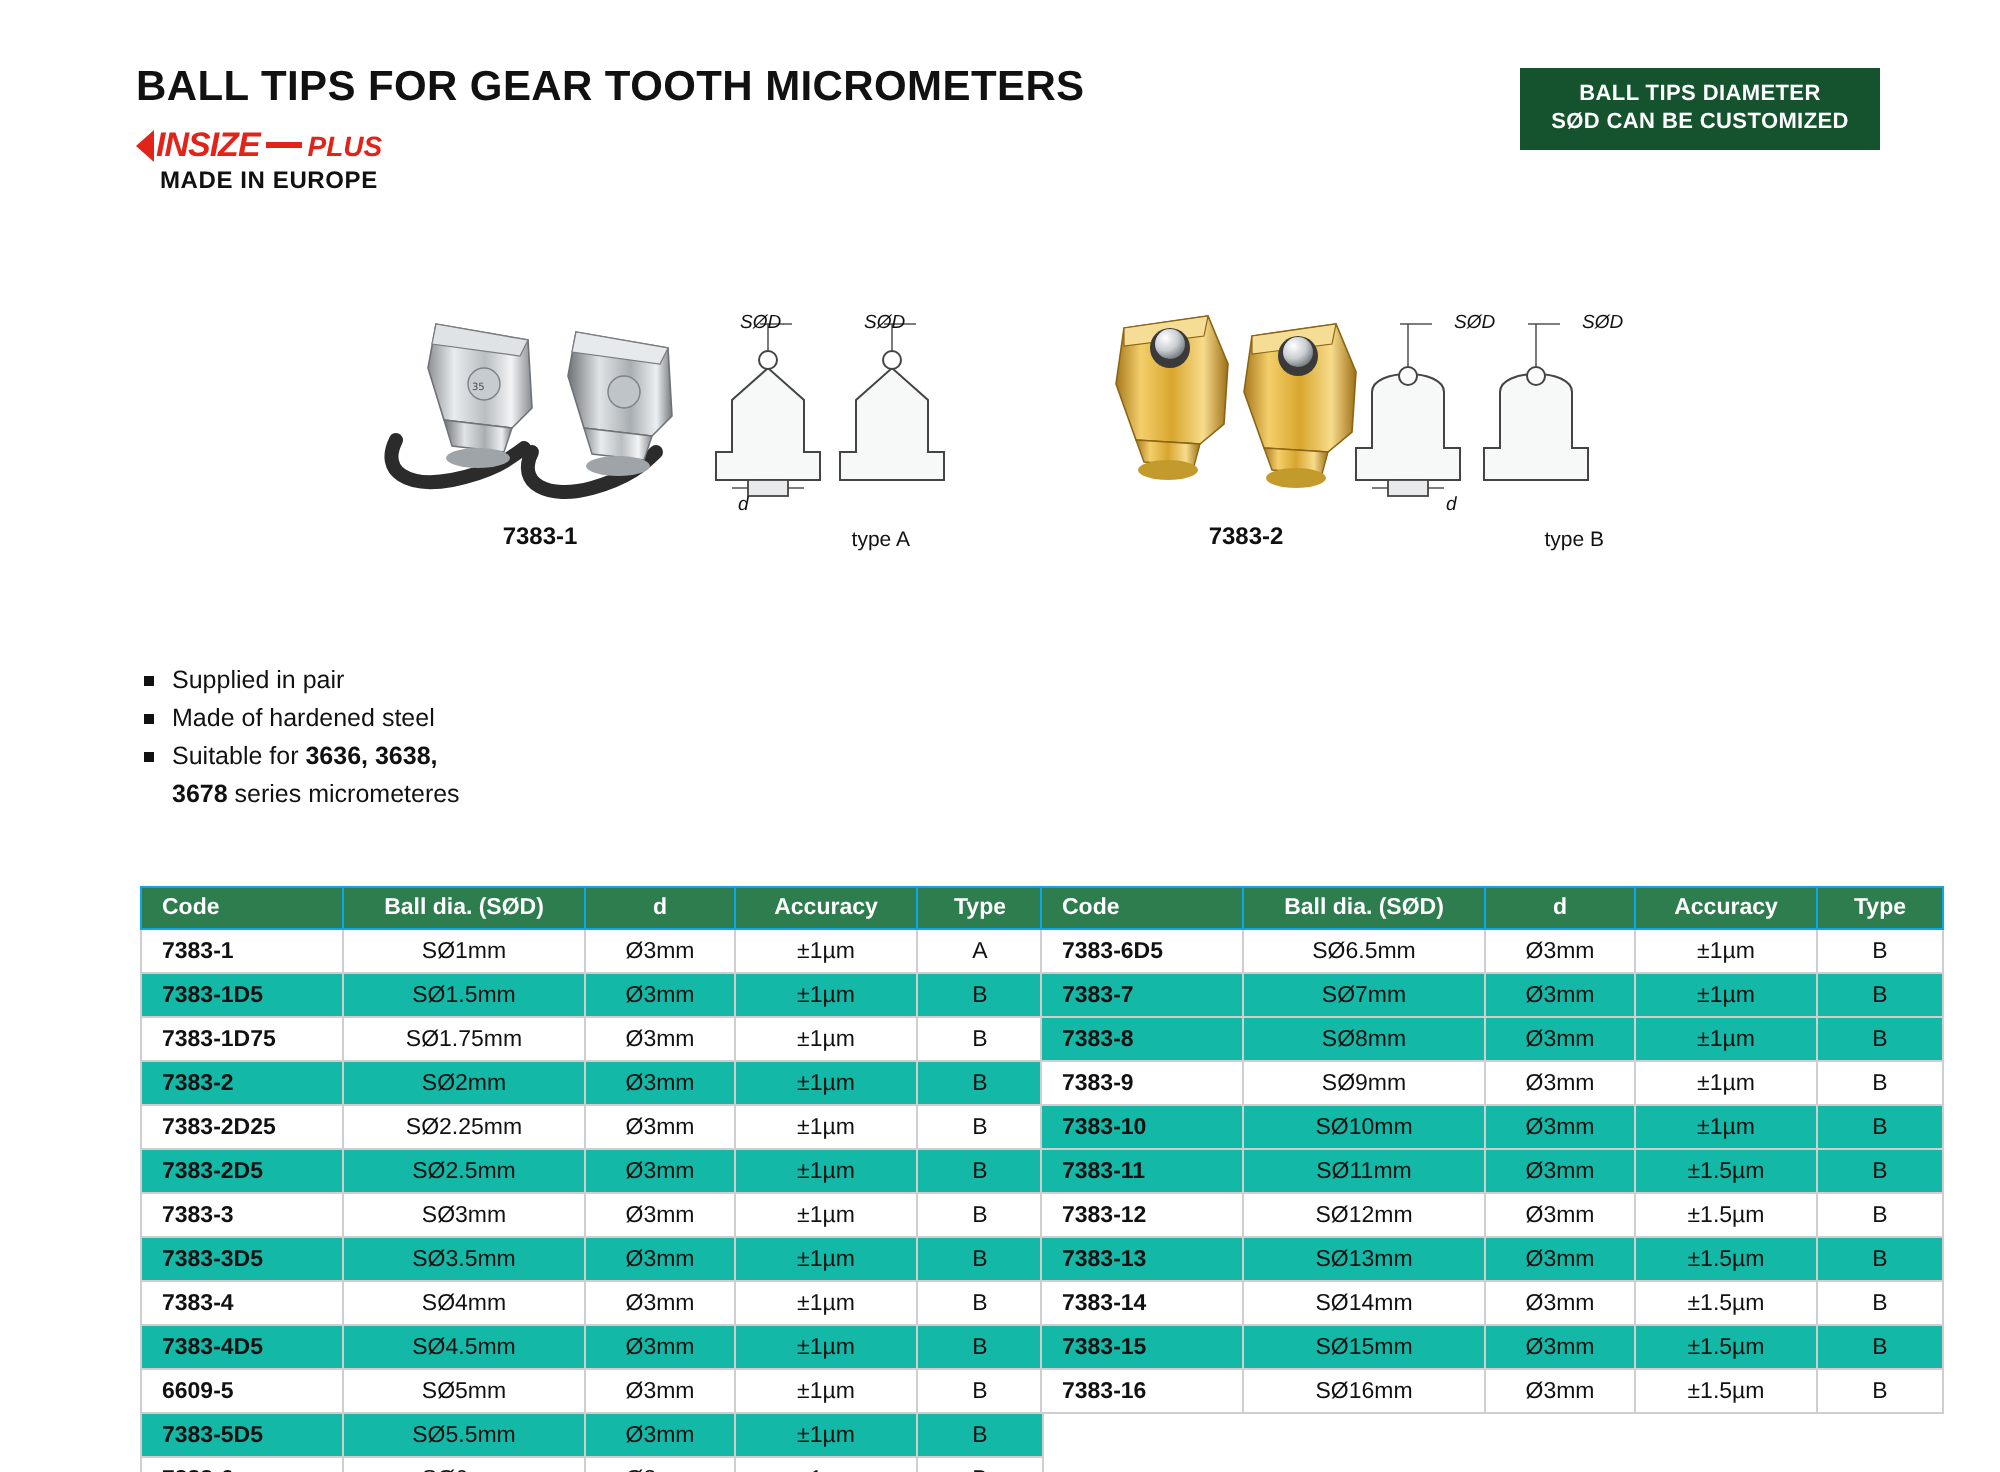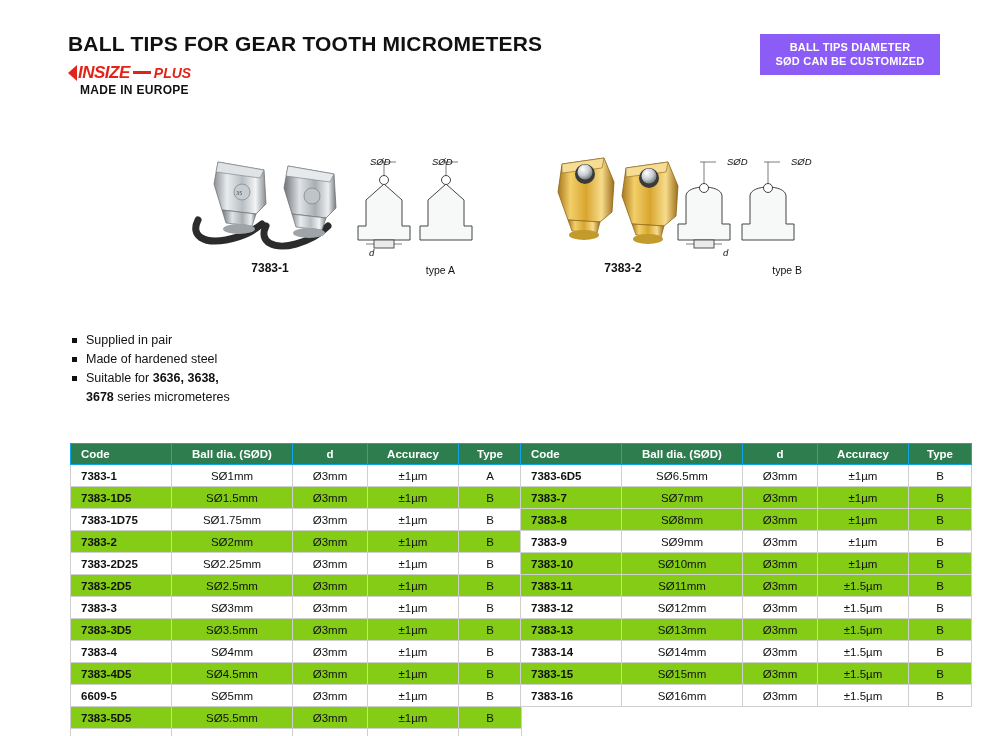--- a/index.html
+++ b/index.html
@@ -77,21 +77,21 @@
     margin-top: 2px;
     margin-left: 12px;
     letter-spacing: 0.3px;
   }
   .badge {
     position: absolute;
     right: 60px;
     top: 34px;
     width: 172px;
     padding: 6px 4px 7px 4px;
-    background: #8b5cf6;
+    background: #14532d;
     color: #ffffff;
     text-align: center;
     font-size: 11px;
     font-weight: bold;
     line-height: 14px;
     letter-spacing: 0.2px;
   }
   
   .fig-caption {
     position: absolute;
@@ -174,21 +174,21 @@
     text-align: left;
     font-weight: bold;
     padding-left: 10px;
   }
   .tbl tr.alt td {
     background: #eeeeee;
   }
   .tbl tr td {
     background: #ffffff;
   }
-  .tbl tr.alt td { background: #84cc16; }
+  .tbl tr.alt td { background: #14b8a6; }
 
   
   .col-code   { width: 84px; }
   .col-dia    { width: 108px; }
   .col-d      { width: 62px; }
   .col-acc    { width: 78px; }
   .col-type   { width: 50px; }
 </style>
 </head>
 <body>

